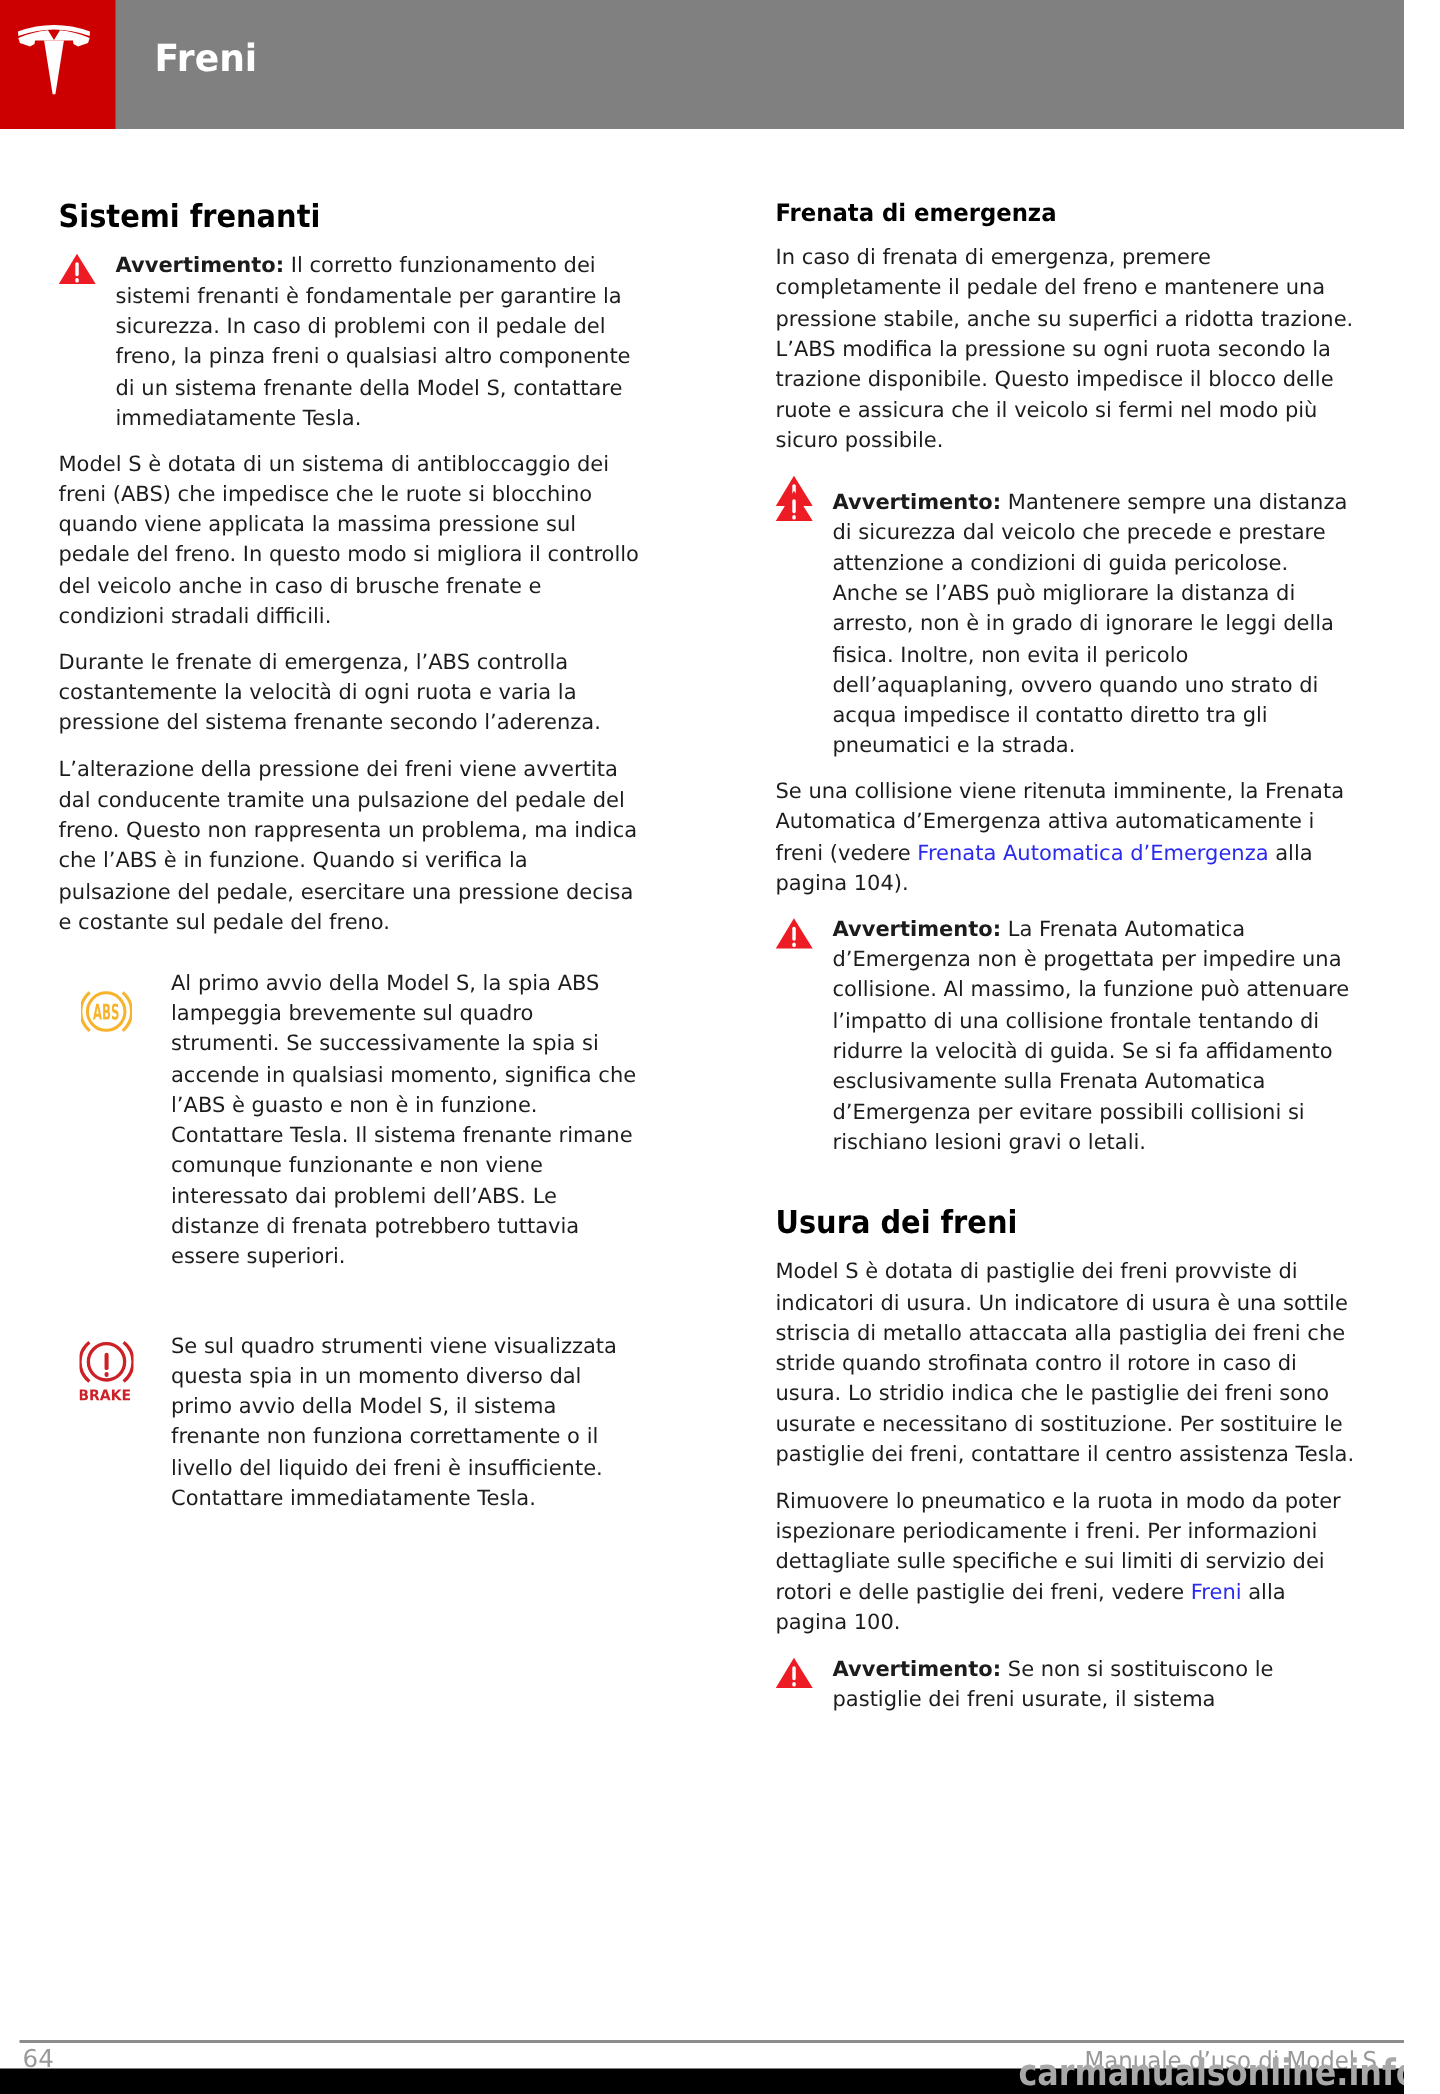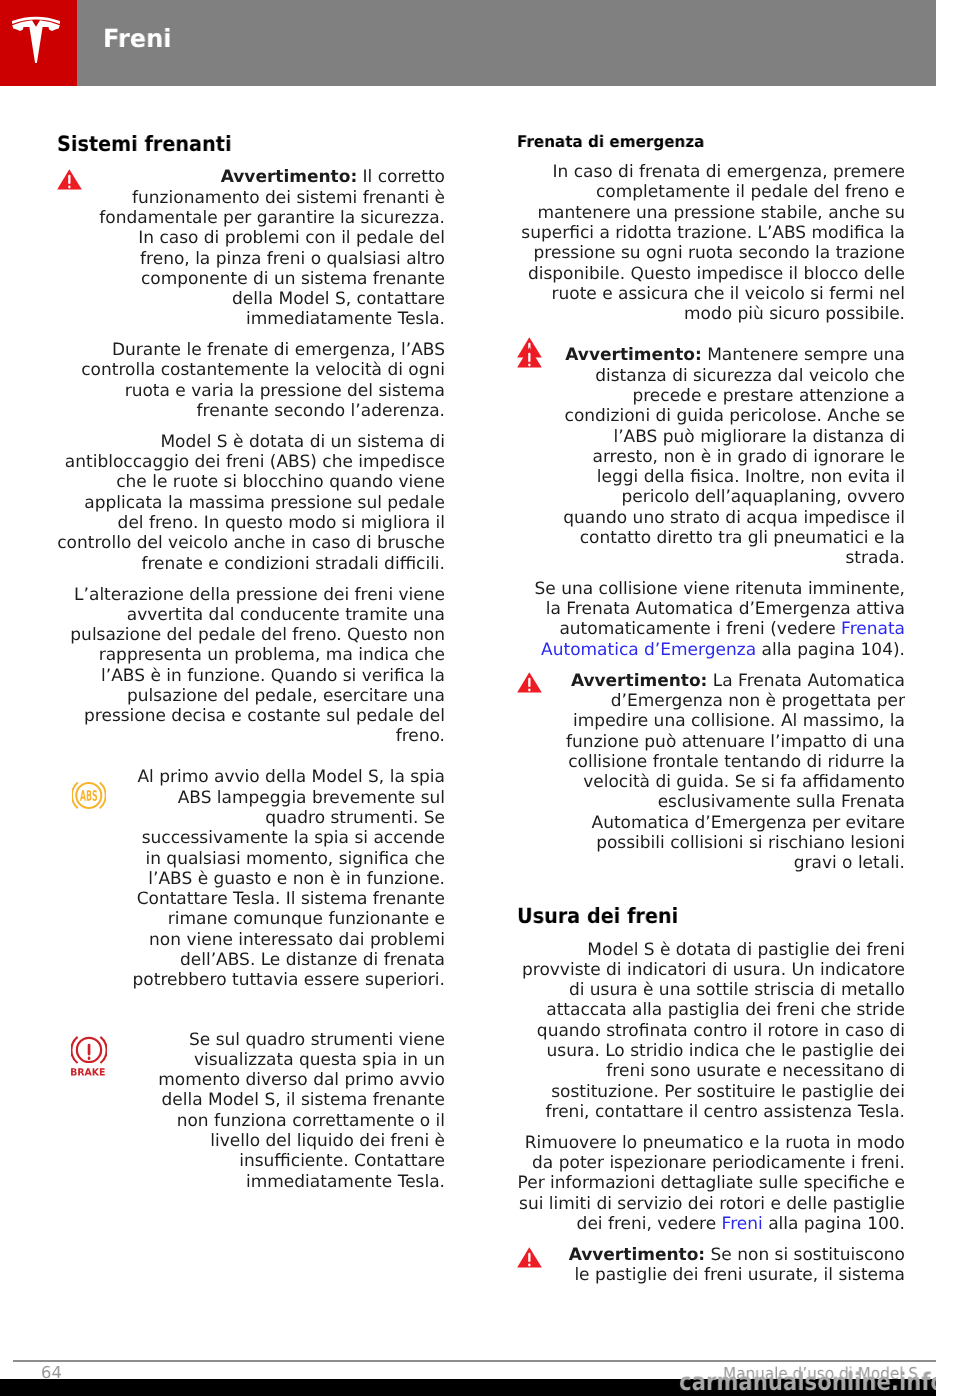--- a/index.html
+++ b/index.html
@@ -12,48 +12,48 @@
   
   .header{position:absolute;left:0;top:0;width:960px;height:86px;background:#808080;}
   .logo-box{position:absolute;left:0;top:0;width:77px;height:86px;background:#cc0000;}
   .logo-box svg{position:absolute;left:11.7px;top:16.3px;display:block;}
   .header-title{position:absolute;left:103px;top:29.17px;
                 font-size:25px;font-weight:bold;color:#ffffff;line-height:19px;
                 transform:scaleX(.963);transform-origin:left top;will-change:transform;}
 
   
   .col{position:absolute;width:388px;will-change:transform;}
-  .col-l{left:57px;top:131.9px;}
+  .col-l{left:39px;top:131.9px;}
   .col-r{left:479px;top:131.0px;margin-left:38px;}
 
   h2{font-size:21.1px;font-weight:bold;margin:20.3px 0 0 0;padding:0 0 11.47px 0;color:#000;
      line-height:24px;transform:scaleX(.912);transform-origin:left center;will-change:transform;}
   .col > h2:first-child{margin-top:0;}
   h2.sub{font-size:16.05px;line-height:21px;margin-top:0;padding-bottom:10.15px;transform:scaleX(.947);transform-origin:left center;will-change:transform;}
-  p{font-size:17px;line-height:20.28px;margin:0;padding:0 0 10.67px 0;color:#1c1c1c;text-align:right;}
+  p{font-size:14px;line-height:20.28px;margin:0;padding:0 0 10.67px 0;color:#1c1c1c;}
   .col > p:last-child{padding-bottom:0;}
   a{color:#2a2aef;text-decoration:none;}
   b{font-weight:bold;}
 
   
   .warn{position:relative;padding-left:38px;padding-bottom:10.39px;}
   .warn .wicon{position:absolute;left:-.4px;top:1.8px;width:25px;height:21px;}
   .warn p{padding-bottom:0;}
 
   
   .note{position:relative;padding-left:75px;padding-top:10.09px;padding-bottom:28.95px;}
   .note .nicon{position:absolute;}
   .note .nicon svg{display:block;}
   .note .nicon.abs{left:15.2px;top:23.8px;}
   .note .nicon.brake{left:14.3px;top:15.8px;}
   .note p{padding-bottom:0;}
 
   
   .footrule{position:absolute;left:12.9px;top:1360.3px;width:933.4px;height:1.5px;background:#8d8d8d;}
-  .footpage{position:absolute;left:41px;top:1362.9px;font-size:16.4px;color:#999999;line-height:19px;will-change:transform;}
+  .footpage{position:absolute;left:15px;top:1362.9px;font-size:16.4px;color:#999999;line-height:19px;will-change:transform;}
   .foottext{position:absolute;left:722.5px;top:1363.6px;font-size:16.4px;color:#999999;line-height:19px;
             transform:scaleX(.93);transform-origin:left top;will-change:transform;}
   .blackbar{position:absolute;left:0;top:1379px;width:960px;height:17px;background:#000;}
   .watermark{position:absolute;left:678.8px;top:1369.8px;
              font-size:24.3px;font-weight:bold;color:#a8a8a8;line-height:24px;
              transform:scaleX(.873);transform-origin:left top;will-change:transform;white-space:nowrap;}
 </style>
 </head>
 <body>
 
@@ -75,22 +75,22 @@
   <div class="col col-l">
       <h2>Sistemi frenanti</h2>
       <div class="warn">
         <span class="wicon"><svg viewBox="0 0 250 210" width="25" height="21">
             <path fill="#ed1b24" d="M123 2 L248 204 L2 204 Z"></path>
             <rect x="112" y="58" width="23" height="93" rx="11" fill="#fff"></rect>
             <rect x="112" y="164" width="23" height="30" rx="11" fill="#fff"></rect>
           </svg></span>
         <p><b>Avvertimento:</b><span> Il corretto funzionamento dei sistemi frenanti è fondamentale per garantire la sicurezza. In caso di problemi con il pedale del freno, la pinza freni o qualsiasi altro componente di un sistema frenante della Model S, contattare immediatamente Tesla.</span></p>
       </div>
+      <p>Model S è dotata di un sistema di antibloccaggio dei freni (ABS) che impedisce che le ruote si blocchino quando viene applicata la massima pressione sul pedale del freno. In questo modo si migliora il controllo del veicolo anche in caso di brusche frenate e condizioni stradali difficili.</p>
       <p>Durante le frenate di emergenza, l’ABS controlla costantemente la velocità di ogni ruota e varia la pressione del sistema frenante secondo l’aderenza.</p>
-      <p>Model S è dotata di un sistema di antibloccaggio dei freni (ABS) che impedisce che le ruote si blocchino quando viene applicata la massima pressione sul pedale del freno. In questo modo si migliora il controllo del veicolo anche in caso di brusche frenate e condizioni stradali difficili.</p>
       <p>L’alterazione della pressione dei freni viene avvertita dal conducente tramite una pulsazione del pedale del freno. Questo non rappresenta un problema, ma indica che l’ABS è in funzione. Quando si verifica la pulsazione del pedale, esercitare una pressione decisa e costante sul pedale del freno.</p>
       <div class="note">
         <span class="nicon abs">
           <svg viewBox="0 0 336 287" width="33.6" height="28.7">
             <g fill="none" stroke="#f7b32b" stroke-width="20" stroke-linecap="butt">
               <circle cx="168" cy="144" r="125"></circle>
               <path d="M58 16 A168 168 0 0 0 58 272"></path>
               <path d="M278 16 A168 168 0 0 1 278 272"></path>
             </g>
             <g transform="translate(79.5,197)" fill="#f7b32b">

